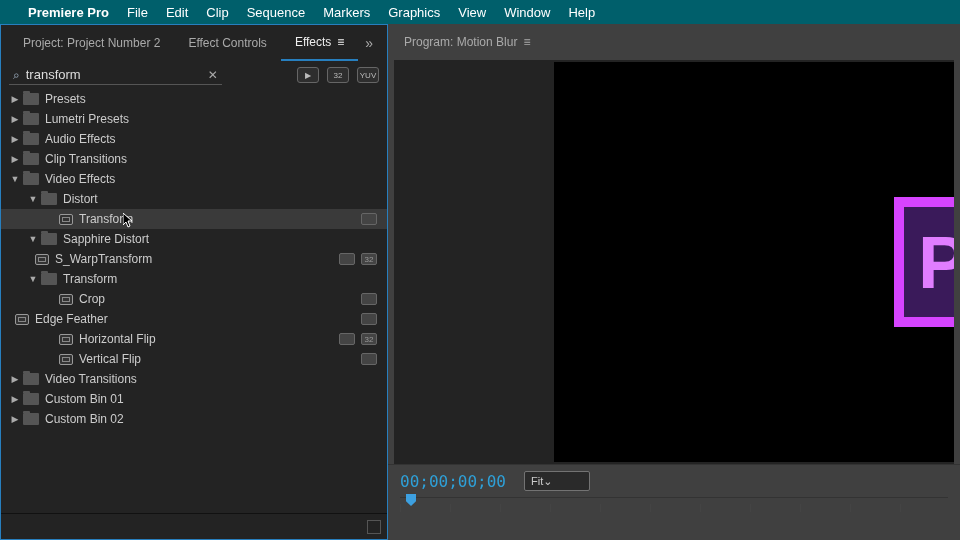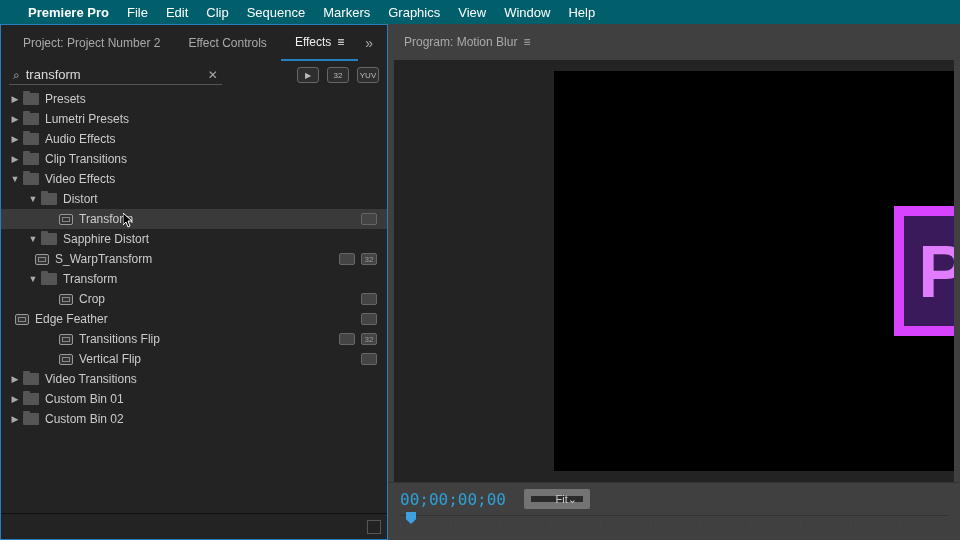--- a/index.html
+++ b/index.html
@@ -34,24 +34,24 @@
 .tag { width: 16px; height: 12px; background:#444;border:1px solid #666;border-radius:2px;display:flex;align-items:center;justify-content:center;font-size:8px;color:#999;}
 .panel-bottom { height: 26px; border-top: 1px solid #111; display:flex; align-items:center; padding:0 6px; gap:6px;}
 .pb-icon { width:14px;height:14px;border:1px solid #555;}
 .panel-right { flex: 1; display: flex; flex-direction: column; background: #404040; }
 .prog-tabs { height: 36px; display: flex; align-items: center; padding: 0 8px; font-size: 12px; color: #aaa; }
 .prog-tabs .tab { padding: 0 8px; height:100%; display:flex;align-items:center; gap:6px;}
 .viewer { flex: 1; display: flex; align-items: center; justify-content: flex-end; background: #232323; margin: 0 6px; }
 .viewer-inner { width: 400px; height: 400px; background: #000; display:flex;align-items:center;justify-content:flex-end;overflow:hidden;}
 .pr-logo { width:130px; height:130px; border:10px solid #d644ff; background:#3a1a5a; display:flex;align-items:center;justify-content:flex-start;padding-left:14px;box-shadow:4px 6px 0 rgba(0,0,0,.5);}
 .pr-logo span { font-size:74px;font-weight:600;color:#e07dff;font-family:Arial,sans-serif;letter-spacing:-4px;}
-.transport { height: 58px; padding: 6px 12px; display:flex;flex-direction:column;gap:6px;border-top:1px solid #333;}
+.transport { height: 76px; padding: 6px 12px; display:flex;flex-direction:column;gap:6px;border-top:1px solid #333;}
 .trow1 { display:flex;align-items:center;gap:18px;}
 .timecode { color:#2ea0d8;font-family:monospace;font-size:16px;}
-.fit-select { width:66px;height:20px;border:7px solid #737373;background:#2a2a2a;color:#ccc;font-size:11px;display:flex;align-items:center;justify-content:flex-end;padding:0 6px;border-radius:2px;}
+.fit-select { width:66px;height:20px;border:1px solid #737373;background:#2a2a2a;color:#ccc;font-size:11px;display:flex;align-items:center;justify-content:flex-start;padding:0 6px;border-radius:2px;}
 .trow2 { height:18px;position:relative;border-top:1px solid #333;}
 .playhead { position:absolute;left:6px;top:-4px;width:10px;height:12px;background:#3da0e0;clip-path:polygon(0 0,100% 0,100% 60%,50% 100%,0 60%);}
 .ticks { position:absolute;left:0;right:0;top:6px;height:8px;background:repeating-linear-gradient(90deg,#444 0,#444 1px,transparent 1px,transparent 50px);}
 </style>
 </head>
 <body>
 
 <div class="menubar">
   <span class="apple"></span>
   <span class="appname">Premiere Pro</span>
@@ -177,21 +177,21 @@
           <span class="fx-icon"></span>
           <span>Edge Feather</span>
           <span class="spacer"></span>
           <span class="tags">
             <span class="tag"></span>
           </span>
         </div>
         <div class="tree-row" style="padding-left: 44px;">
           <span class="twisty"></span>
           <span class="fx-icon"></span>
-          <span>Transitions Flip</span>
+          <span>Horizontal Flip</span>
           <span class="spacer"></span>
           <span class="tags">
             <span class="tag"></span>
             <span class="tag">32</span>
           </span>
         </div>
         <div class="tree-row" style="padding-left: 44px;">
           <span class="twisty"></span>
           <span class="fx-icon"></span>
           <span>Vertical Flip</span>

